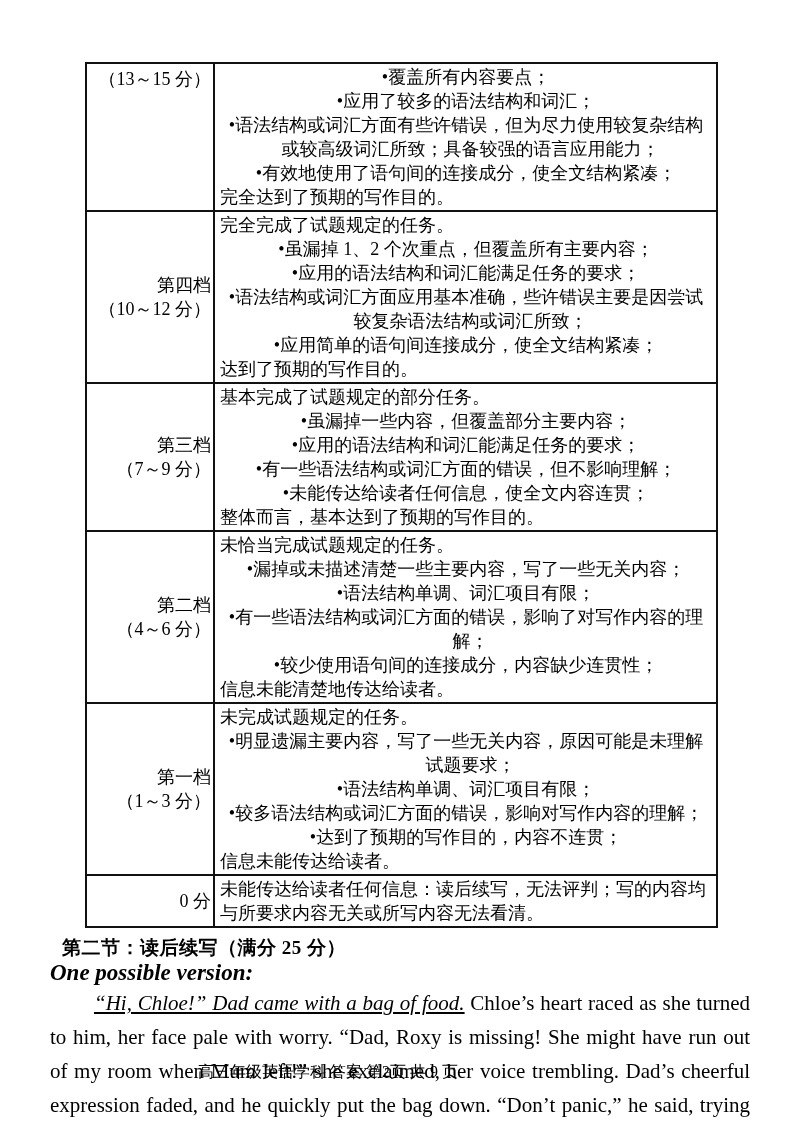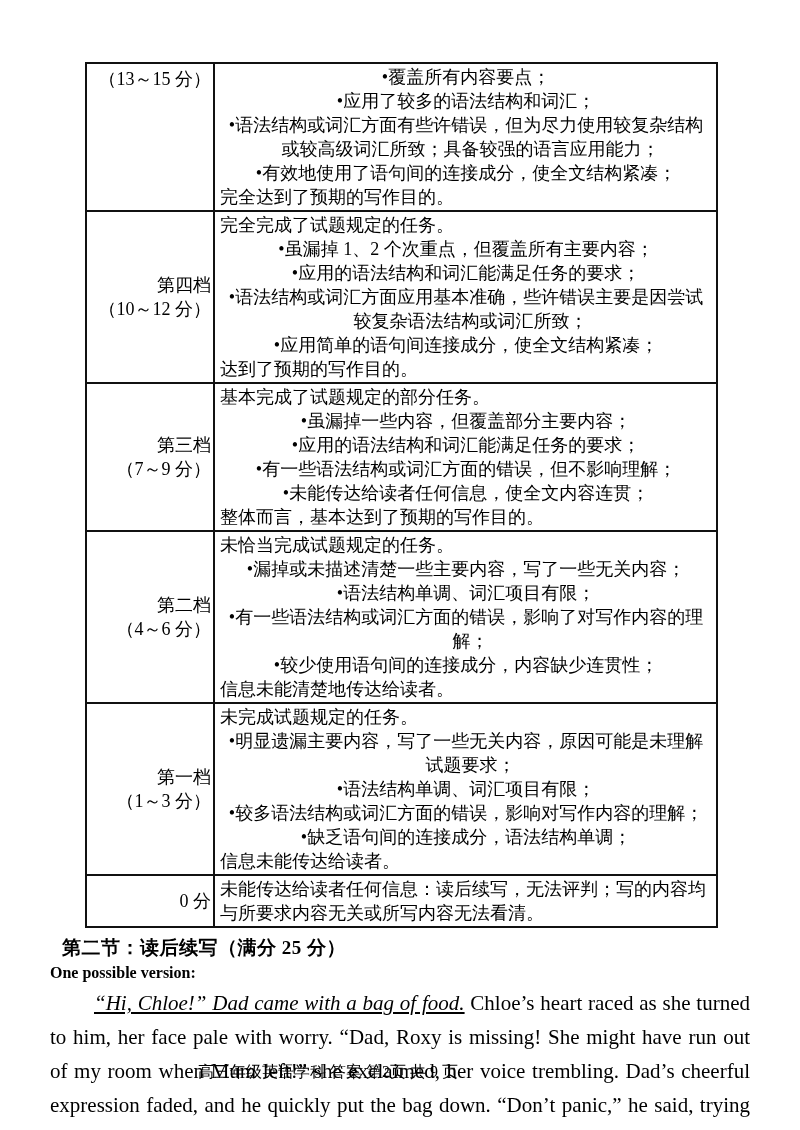--- a/index.html
+++ b/index.html
@@ -52,22 +52,23 @@
     width: 700px;
   }
   .sec-heading {
     font-size: 19px;
     font-weight: bold;
     line-height: 25px;
     letter-spacing: 0.5px;
     margin-left: 12px;
   }
   .version-label {
-    font-size: 16px;
+    font-size: 23px;
     font-weight: bold;
+    font-style: italic;
     line-height: 25px;
   }
   .essay {
     margin: 1px 0 8px 0;
     font-size: 21px;
     line-height: 34px;
     text-align: justify;
     text-indent: 44px;
   }
   .essay .lead {
@@ -147,21 +148,21 @@
       <tr>
         <td class="tier-cell">
           <div>第一档</div>
           <div>（1～3 分）</div>
         </td>
         <td class="criteria-cell">
           <div class="criteria-item">未完成试题规定的任务。</div>
           <div class="criteria-item bullet">•明显遗漏主要内容，写了一些无关内容，原因可能是未理解试题要求；</div>
           <div class="criteria-item bullet">•语法结构单调、词汇项目有限；</div>
           <div class="criteria-item bullet">•较多语法结构或词汇方面的错误，影响对写作内容的理解；</div>
-          <div class="criteria-item bullet">•缺乏语句间的连接成分，语法结构单调；</div>
+          <div class="criteria-item bullet">•达到了预期的写作目的，内容不连贯；</div>
           <div class="criteria-item">信息未能传达给读者。</div>
         </td>
       </tr>
       <tr>
         <td class="tier-cell">
           <div>0 分</div>
         </td>
         <td class="criteria-cell">
           <div class="criteria-item">未能传达给读者任何信息：读后续写，无法评判；写的内容均与所要求内容无关或所写内容无法看清。</div>
         </td>

